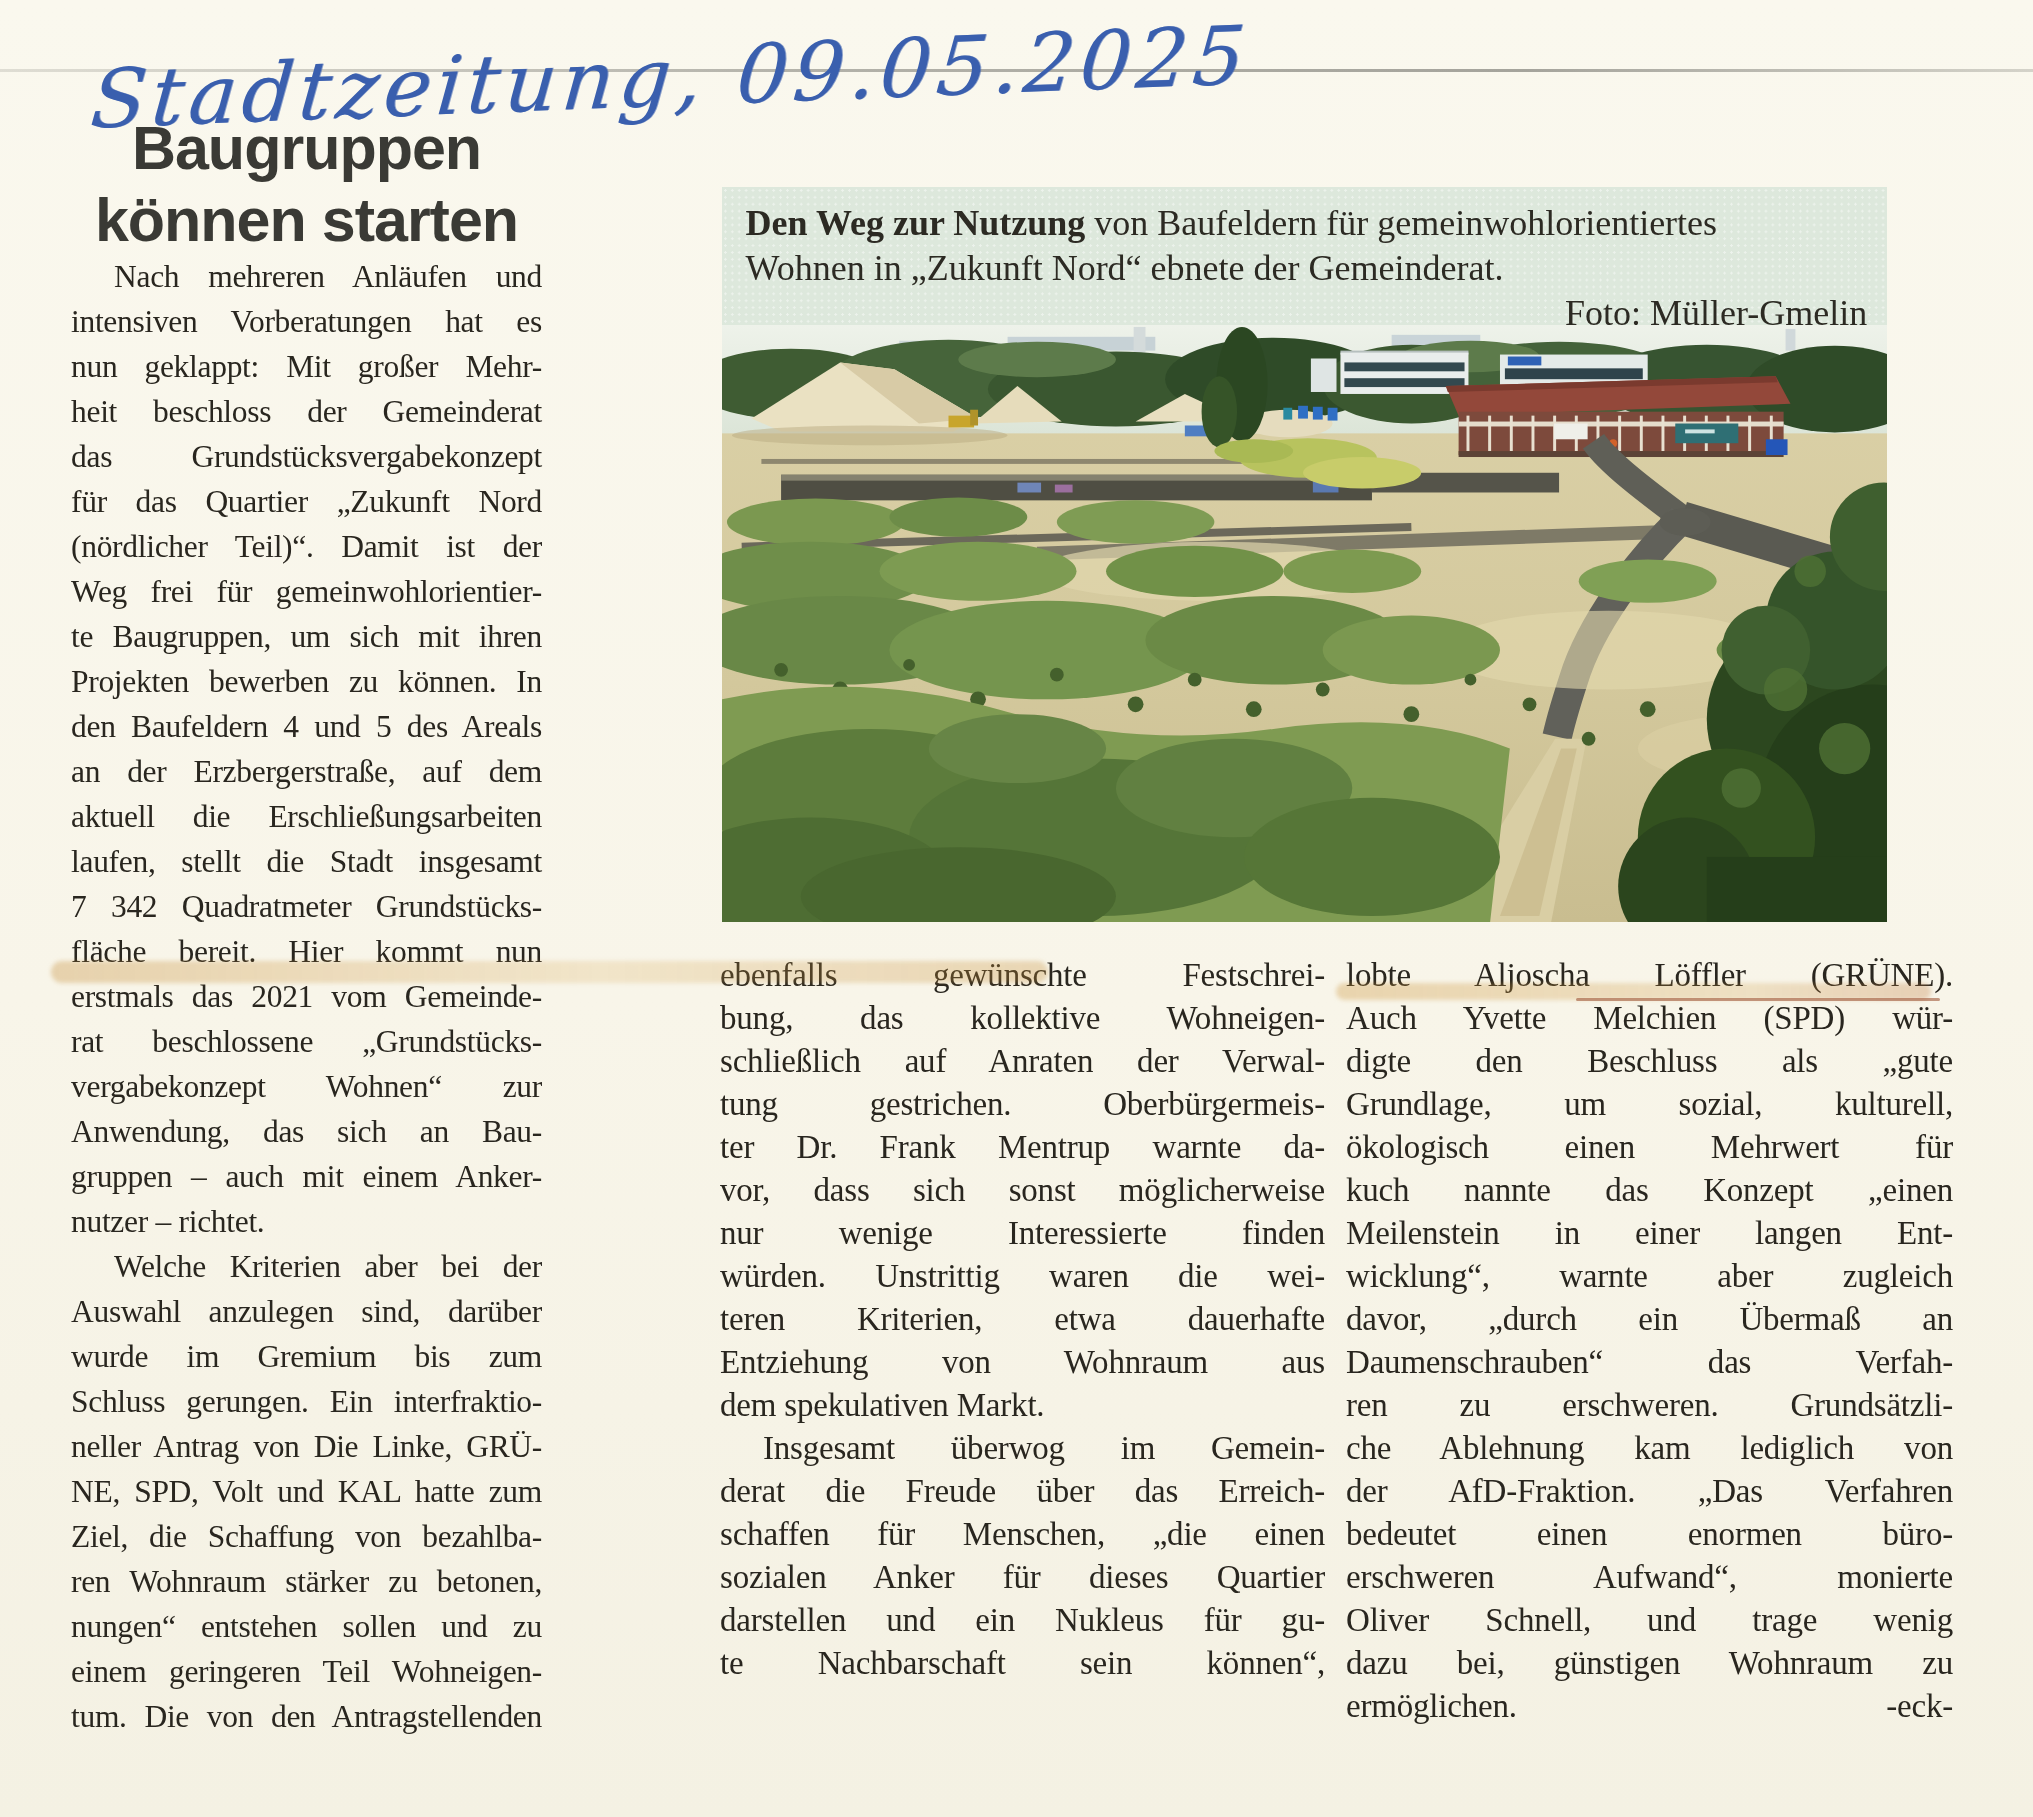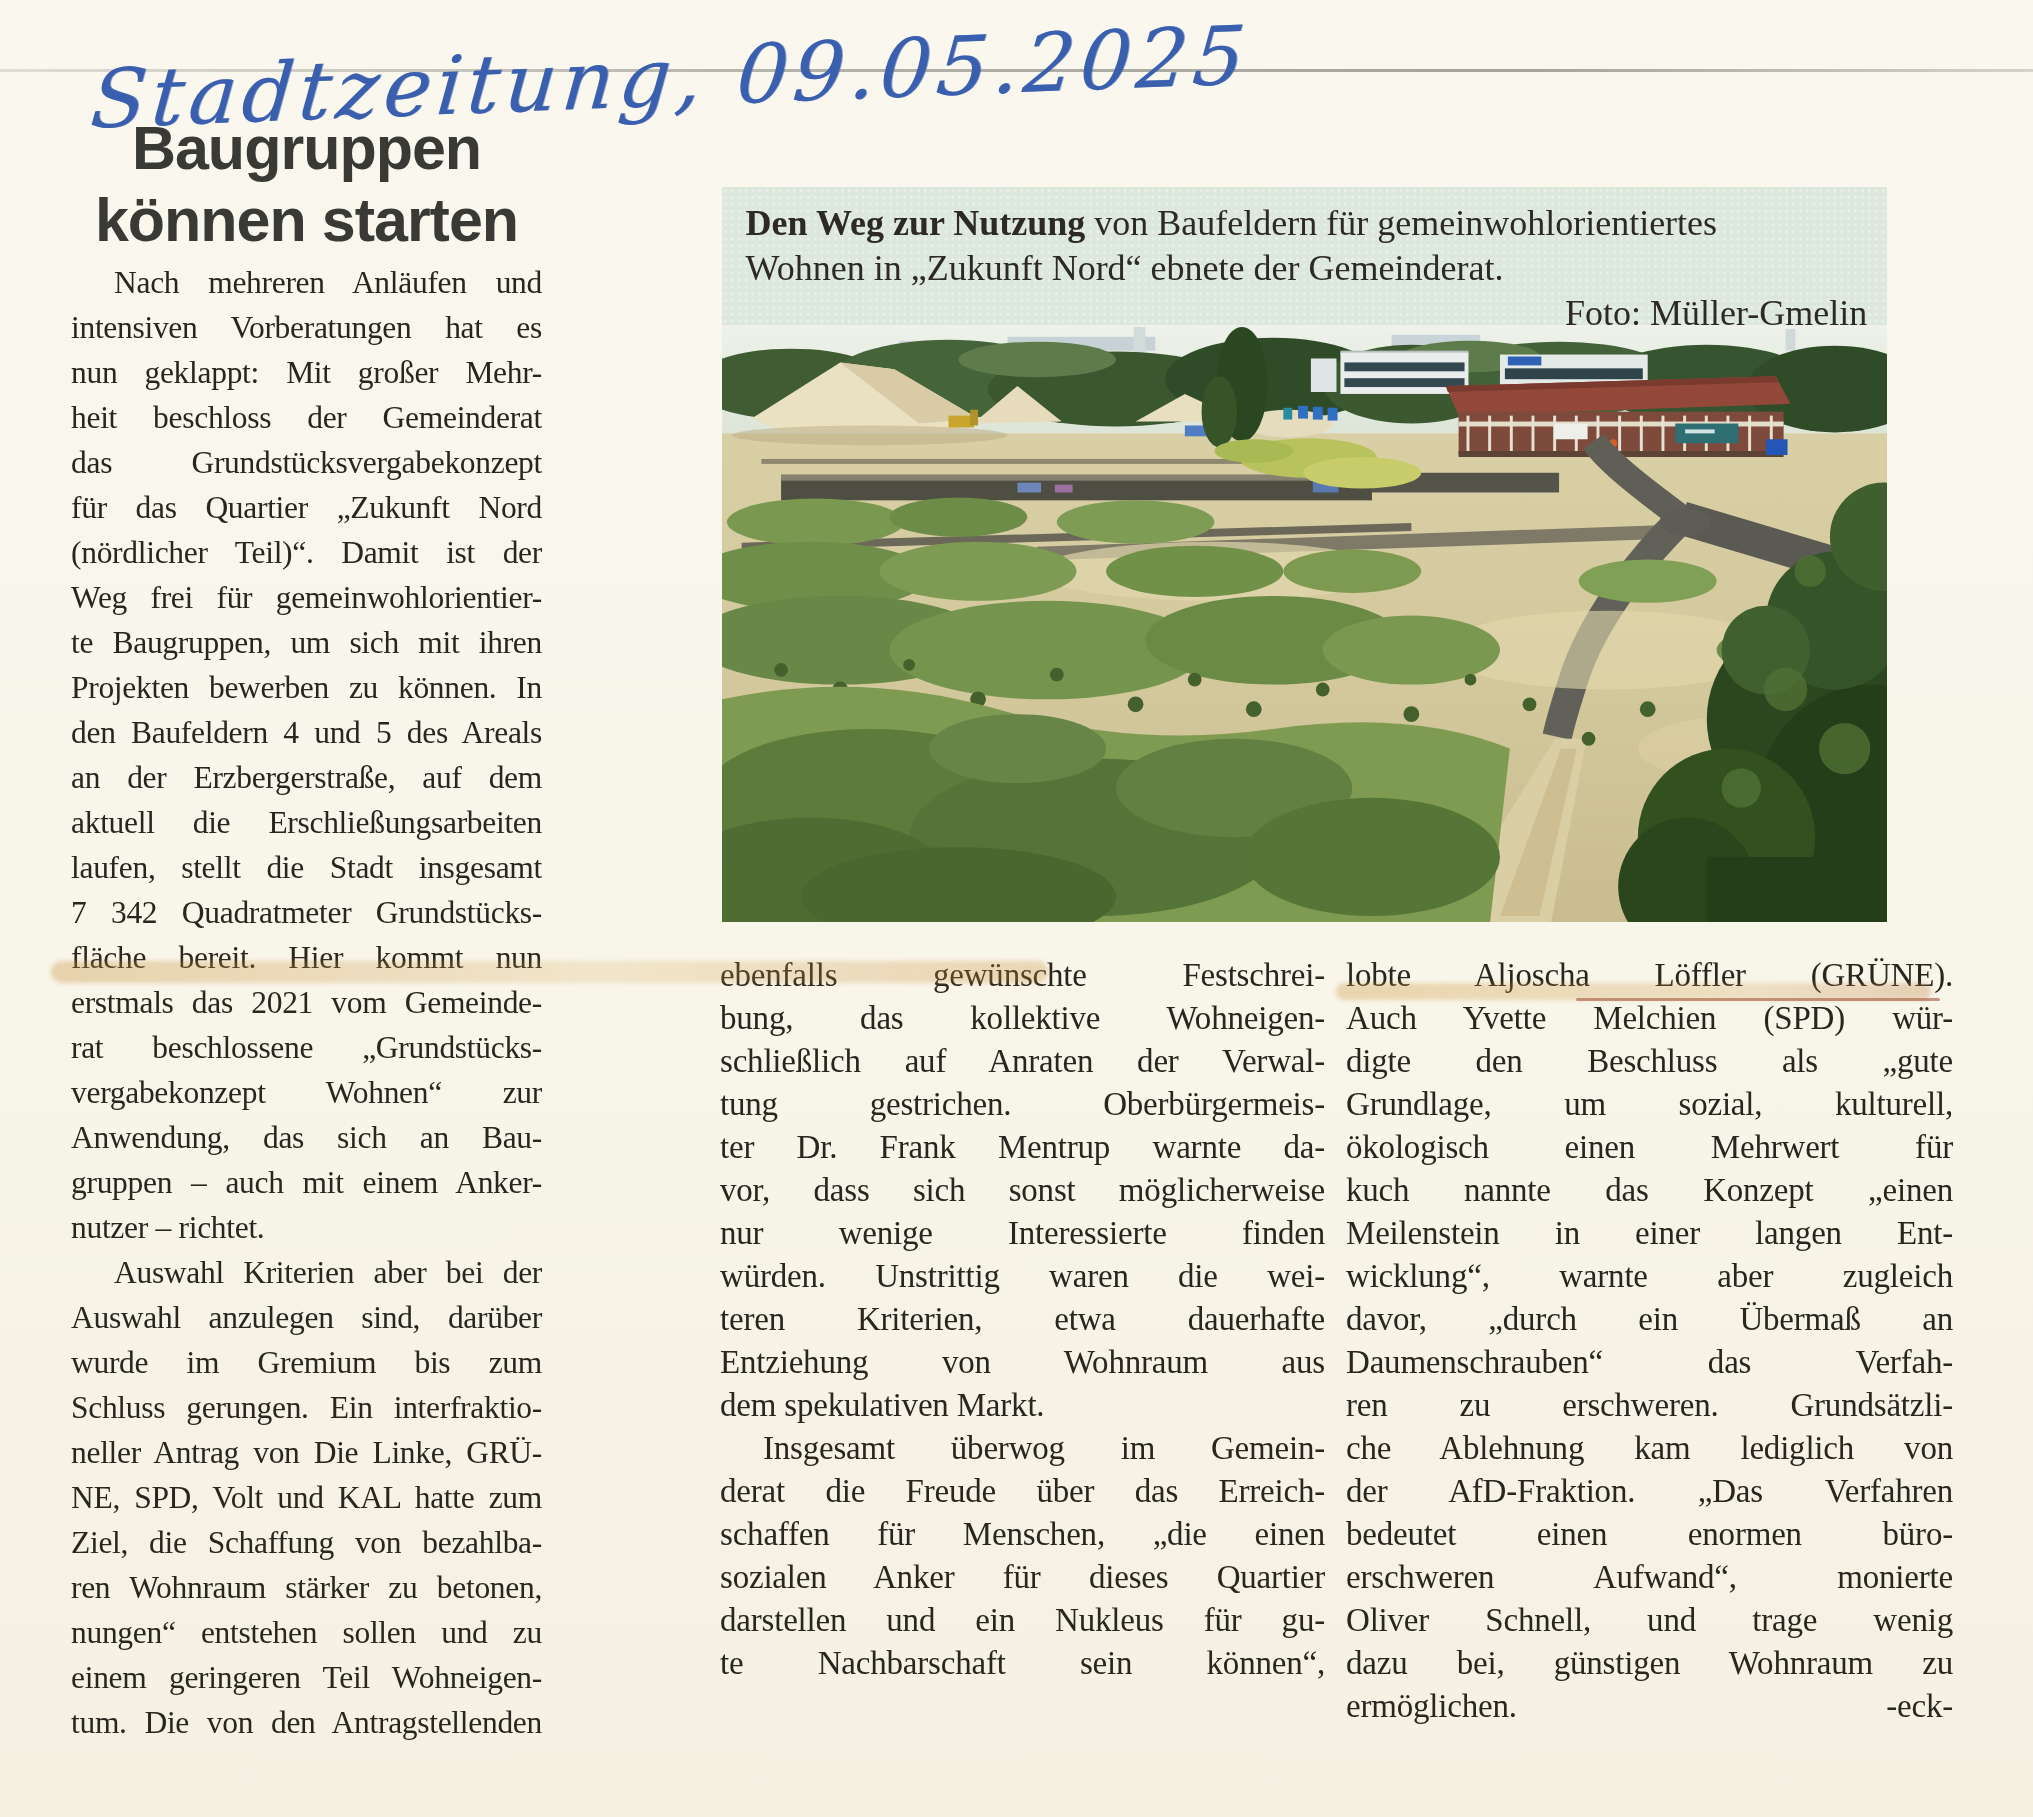--- a/index.html
+++ b/index.html
@@ -31,21 +31,21 @@
     background-image:radial-gradient(rgba(255,255,255,.45) 1px, transparent 1.4px);
     background-size:6.9px 6.9px;
   }
   .caption-inner {
     padding:13.8px 11.8px 0 23.6px; font-size:36px; line-height:45px; color:#2c2a23;
   }
   .caption-inner .b { font-weight:bold; }
   .line.credit { text-align:right; padding-right:7.9px;text-decoration:underline; }
   .photo { position:absolute; left:722px; top:325px; width:1165px; height:597px; }
   .col { position:absolute; color:#29261f; }
-  .col1 { left:71px;   top:260px; width:471px; font-size:31.5px; line-height:45px; letter-spacing:-0.3px; }
+  .col1 { left:71px;   top:254px; width:471px; font-size:31.5px; line-height:45px; letter-spacing:-0.3px; }
   .col2 { left:720px;  top:954px; width:605px; font-size:33px; line-height:43px; letter-spacing:-0.2px; }
   .col3 { left:1346px; top:954px; width:607px; font-size:33px; line-height:43px; letter-spacing:-0.2px; }
   .line { display:block; }
   .line.j { text-align:justify; -moz-text-align-last:justify; text-align-last:justify; }
   .line.ind { text-indent:43px; }
   .line.split { display:flex; justify-content:space-between; }
   .smudge { position:absolute; border-radius:11.8px; pointer-events:none; }
   .smudge1 {
     left:51px; top:961px; width:997px; height:21.7px;
     background:linear-gradient(90deg, rgba(198,142,56,.34), rgba(216,164,76,.20) 55%, rgba(198,142,56,.30));
@@ -275,21 +275,21 @@
       <div class="line j">aktuell die Erschließungsarbeiten</div>
       <div class="line j">laufen, stellt die Stadt insgesamt</div>
       <div class="line j">7 342 Quadratmeter Grundstücks-</div>
       <div class="line j">fläche bereit. Hier kommt nun</div>
       <div class="line j">erstmals das 2021 vom Gemeinde-</div>
       <div class="line j">rat beschlossene „Grundstücks-</div>
       <div class="line j">vergabekonzept Wohnen“ zur</div>
       <div class="line j">Anwendung, das sich an Bau-</div>
       <div class="line j">gruppen – auch mit einem Anker-</div>
       <div class="line">nutzer – richtet.</div>
-      <div class="line ind j">Auswahl Kriterien aber bei der</div>
+      <div class="line ind j">Welche Kriterien aber bei der</div>
       <div class="line j">Auswahl anzulegen sind, darüber</div>
       <div class="line j">wurde im Gremium bis zum</div>
       <div class="line j">Schluss gerungen. Ein interfraktio-</div>
       <div class="line j">neller Antrag von Die Linke, GRÜ-</div>
       <div class="line j">NE, SPD, Volt und KAL hatte zum</div>
       <div class="line j">Ziel, die Schaffung von bezahlba-</div>
       <div class="line j">ren Wohnraum stärker zu betonen,</div>
       <div class="line j">nungen“ entstehen sollen und zu</div>
       <div class="line j">einem geringeren Teil Wohneigen-</div>
       <div class="line j">tum. Die von den Antragstellenden</div>

